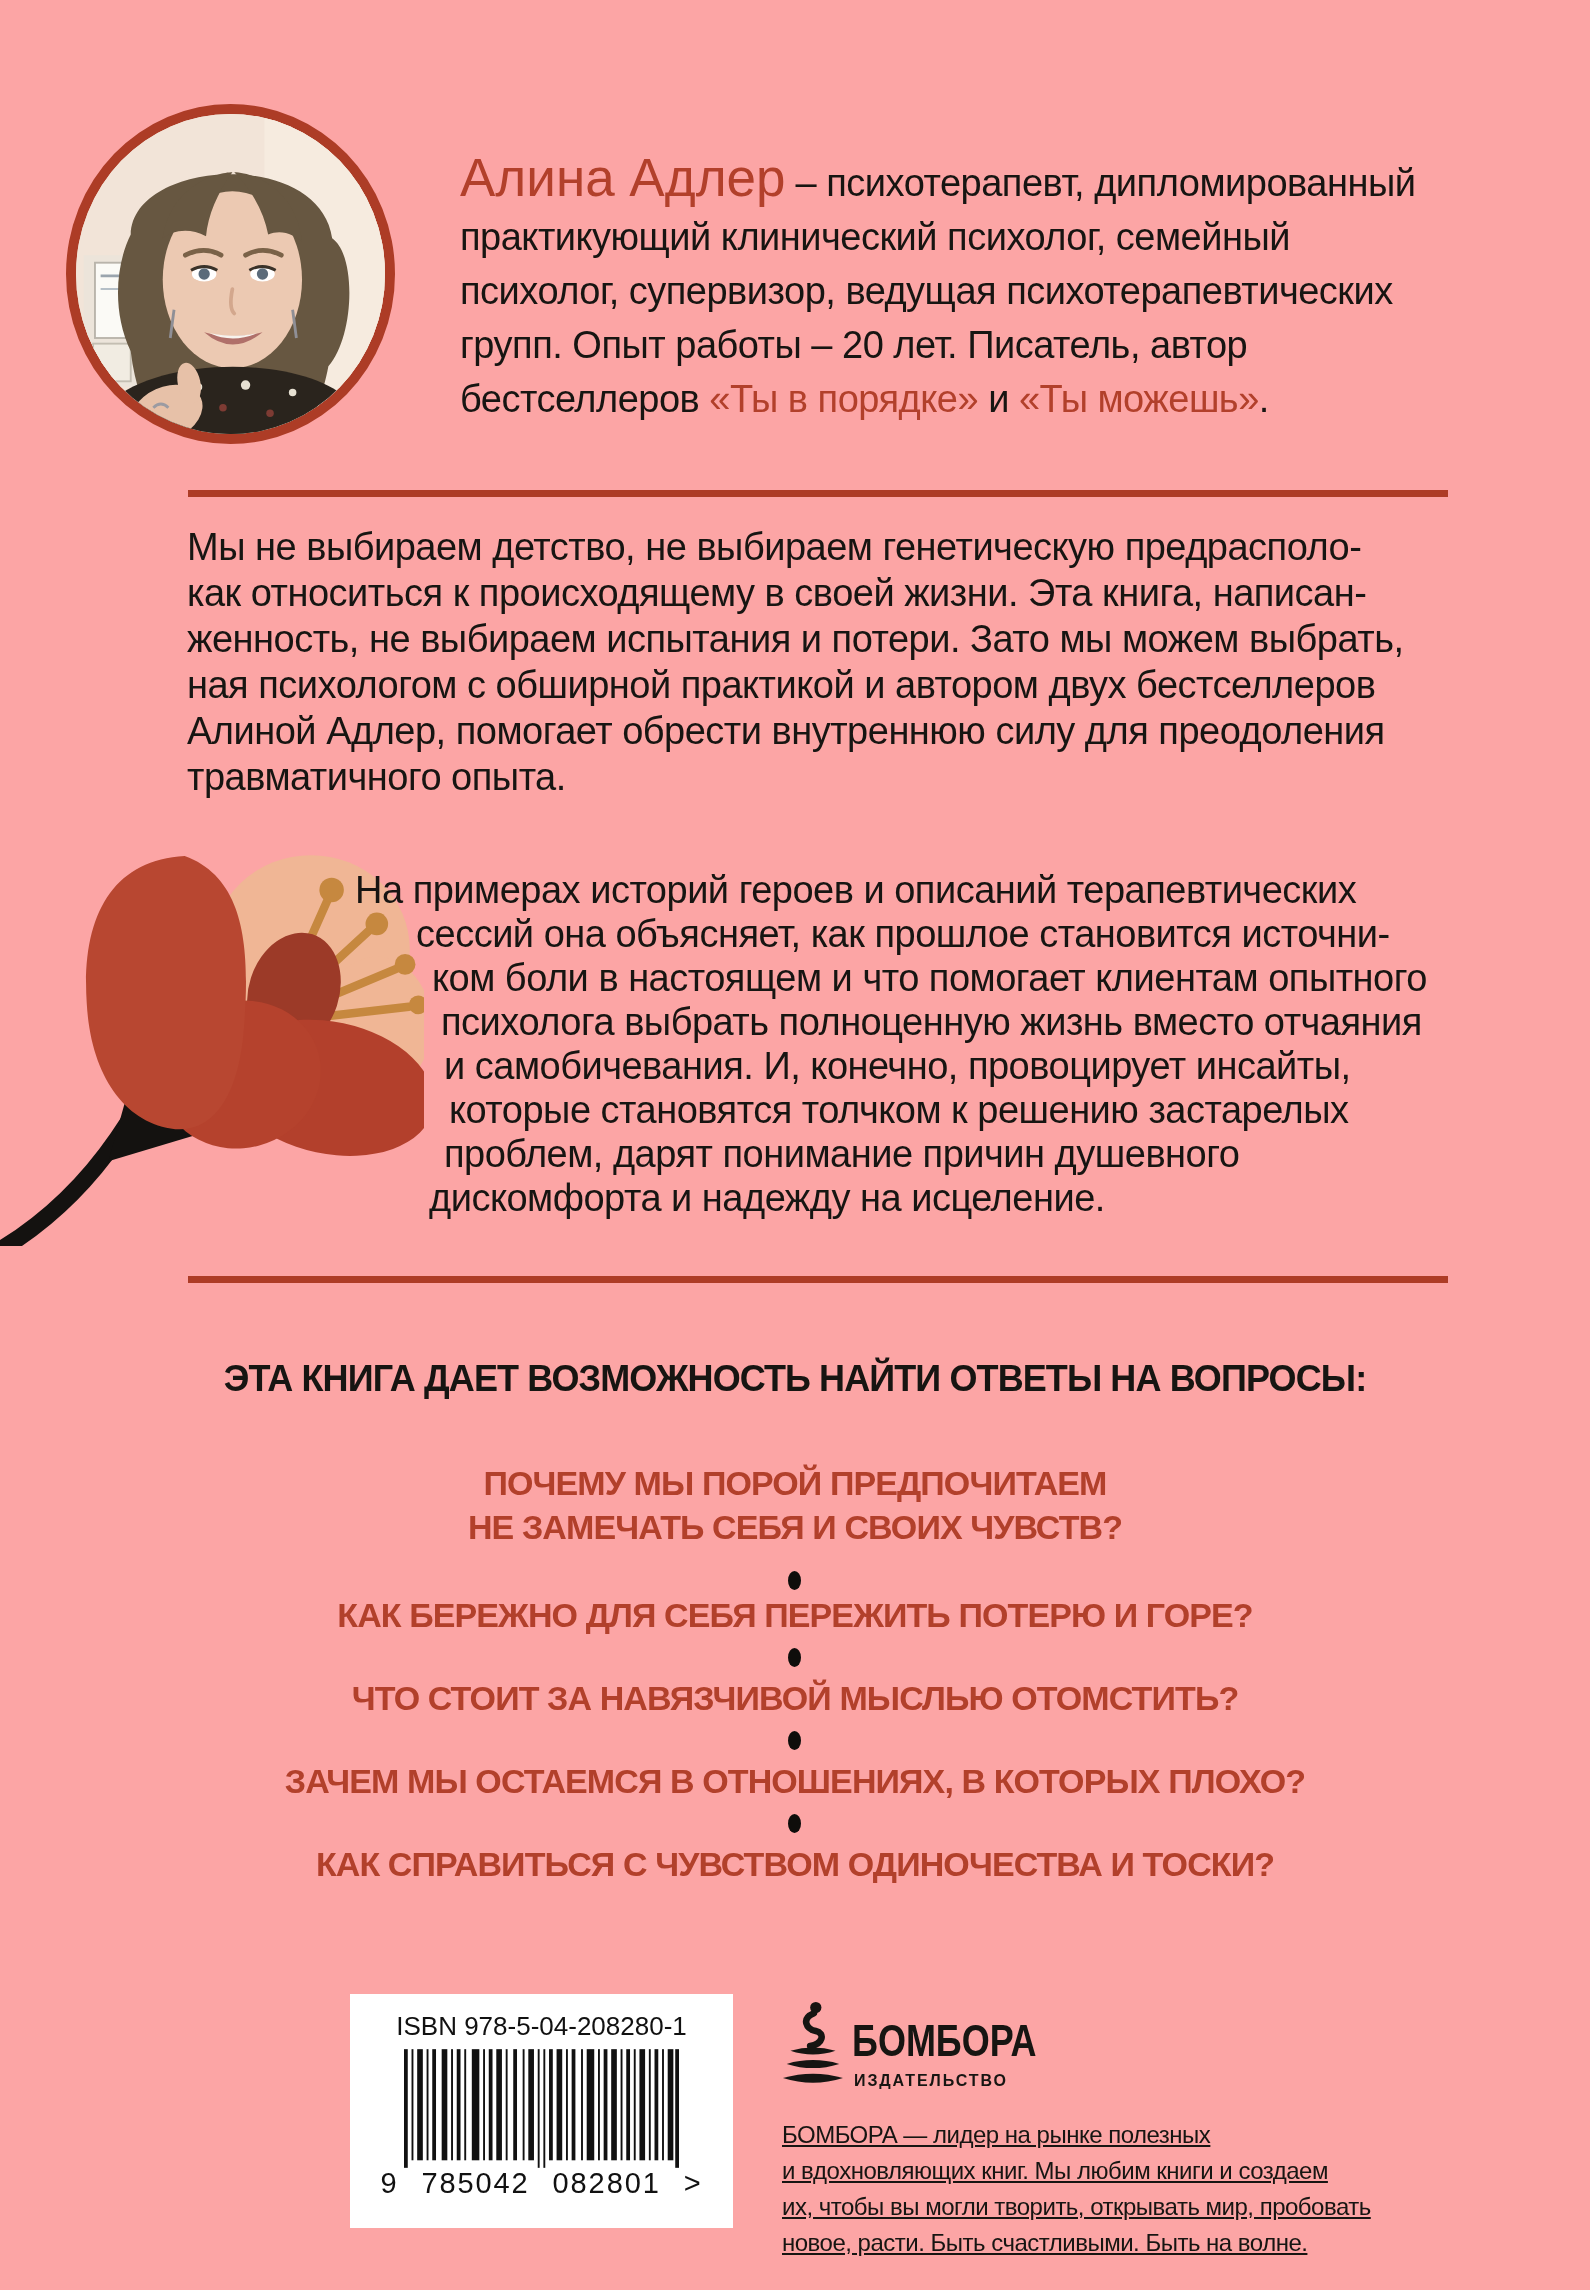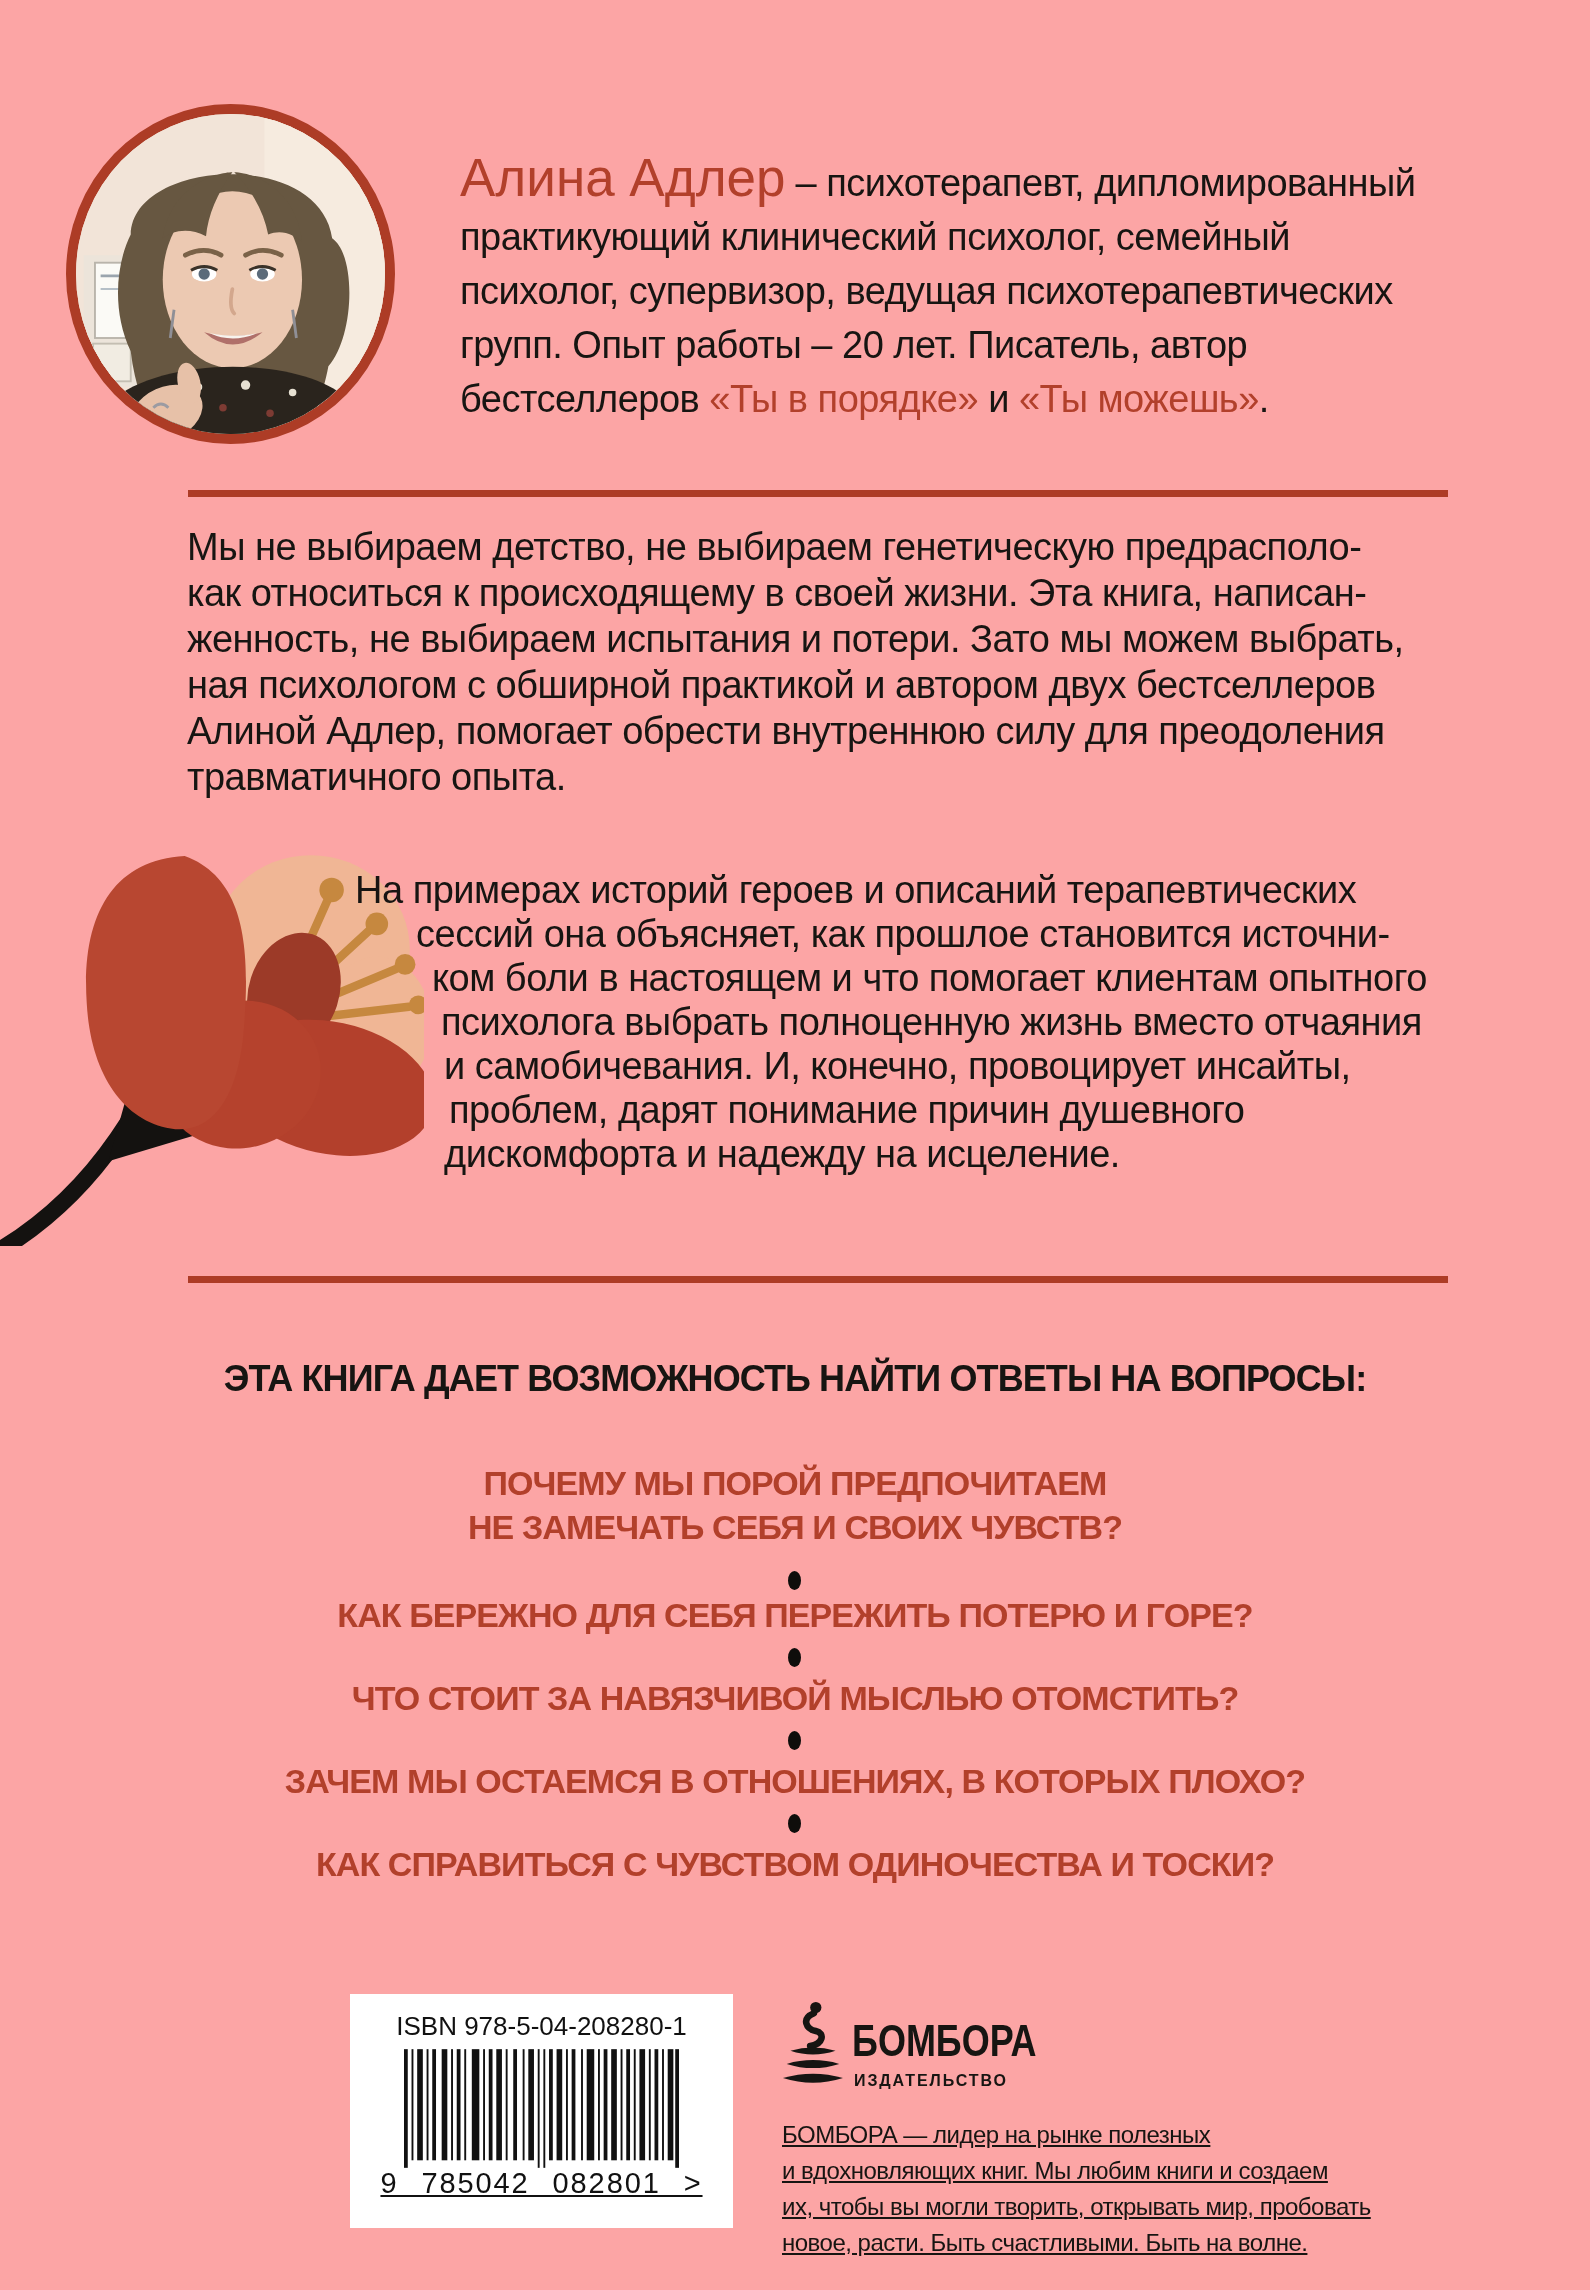--- a/index.html
+++ b/index.html
@@ -44,21 +44,21 @@
   #q1{ top:1461px; } #q2{ top:1593px; } #q3{ top:1676px; } #q4{ top:1759px; } #q5{ top:1842px; }
   .dot{ position:absolute; left:50%; margin-left:-6.6px; width:13px; height:19px;
         border-radius:50%; background:#0e0d0b; }
   #dot1{ top:1571px; } #dot2{ top:1648px; } #dot3{ top:1731px; } #dot4{ top:1814px; }
   
   .barcode-box{ position:absolute; left:350px; top:1994px; width:383px; height:234px; background:#ffffff; }
   .isbn{ position:absolute; top:17px; left:0; right:0; text-align:center;
          font-size:26px; letter-spacing:0; color:#111; white-space:nowrap; }
   .bars{ position:absolute; left:54px; top:55px; }
   .bar-digits{ position:absolute; top:173px; left:0; right:0; text-align:center;
-               font-size:29px; word-spacing:13px; letter-spacing:1.9px; color:#111; white-space:nowrap;text-decoration:underline; }
+               font-size:29px; word-spacing:13px; letter-spacing:1.9px; color:#111; white-space:nowrap; }
   
   .pub-icon{ position:absolute; left:781px; top:2000px; }
   .pub-name{ position:absolute; left:852px; top:2015px; font-size:45px; font-weight:bold;
              letter-spacing:0; transform:scaleX(0.8); transform-origin:left top; white-space:nowrap; }
   .pub-sub{ position:absolute; left:854px; top:2072px; font-size:16px; font-weight:bold;
             letter-spacing:1.9px; white-space:nowrap; }
   .pub-about{ position:absolute; left:782px; top:2117px; font-size:24px; line-height:36px;text-decoration:underline; }
   .pub-about div{ white-space:nowrap; }
 </style>
 </head>
@@ -168,20 +168,21 @@
       <path d="M 196 16 C 118 20 86 82 92 172 C 96 248 132 300 186 306 C 228 309 254 268 259 198 C 265 118 262 40 196 16 Z" fill="#b84731"></path>
     </svg>
   </div>
 
   <div class="therapy">
     <div>На примерах историй героев и описаний терапевтических</div>
     <div>сессий она объясняет, как прошлое становится источни-</div>
     <div>ком боли в настоящем и что помогает клиентам опытного</div>
     <div>психолога выбрать полноценную жизнь вместо отчаяния</div>
     <div>и самобичевания. И, конечно, провоцирует инсайты,</div>
+    <div>которые становятся толчком к решению застарелых</div>
     <div>проблем, дарят понимание причин душевного</div>
     <div>дискомфорта и надежду на исцеление.</div>
   </div>
 
   <div class="rule" id="rule2"></div>
 
   <div class="center-line heading">ЭТА КНИГА ДАЕТ ВОЗМОЖНОСТЬ НАЙТИ ОТВЕТЫ НА ВОПРОСЫ:</div>
 
   <div class="center-line question" id="q1">
     <div>ПОЧЕМУ МЫ ПОРОЙ ПРЕДПОЧИТАЕМ</div>

